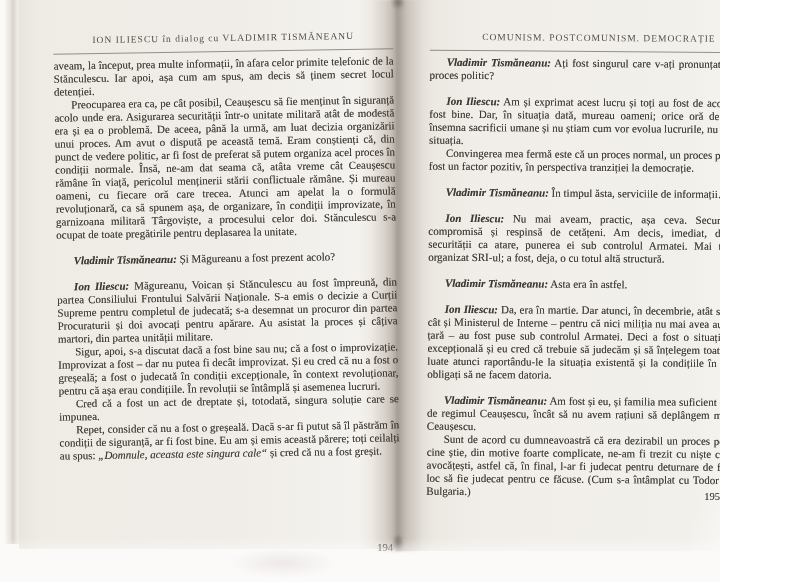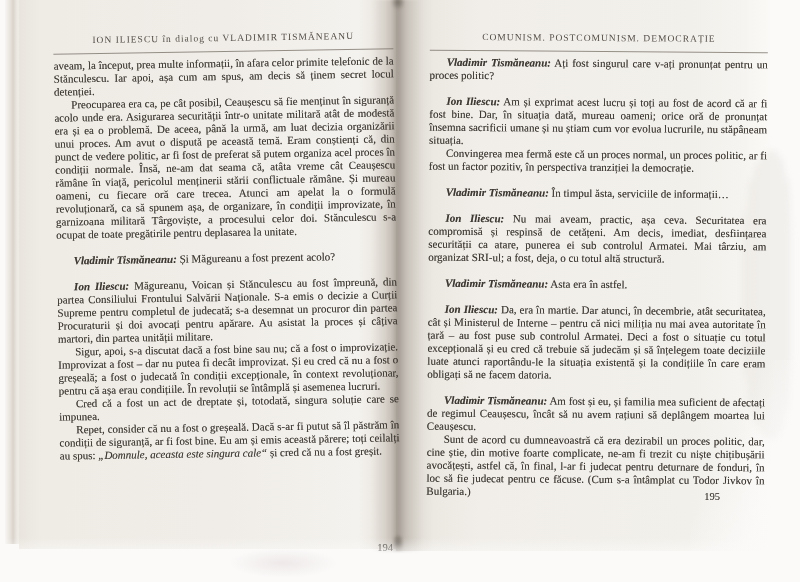--- a/index.html
+++ b/index.html
@@ -1,17 +1,17 @@
 <!DOCTYPE html>
 <html><head>
 <meta charset="utf-8">
 <style>
   html,body{margin:0;padding:0;}
   .scene{
-    position:relative; width:800px; height:582px; overflow:hidden;
+    position:relative; width:720px; height:582px; overflow:hidden;
     background:#fbfaf9;
     font-family:"Liberation Serif","DejaVu Serif",serif;
   }
   
   .edge-left{
     position:absolute; left:5px; top:0; width:14px; height:544px;
     background:linear-gradient(90deg,#f8f6f4 0%,#e6e1da 40%,#d9d3cb 58%,#ece8e2 85%,#efece6 100%);
     filter:blur(.6px);
   }
   .page-left{

